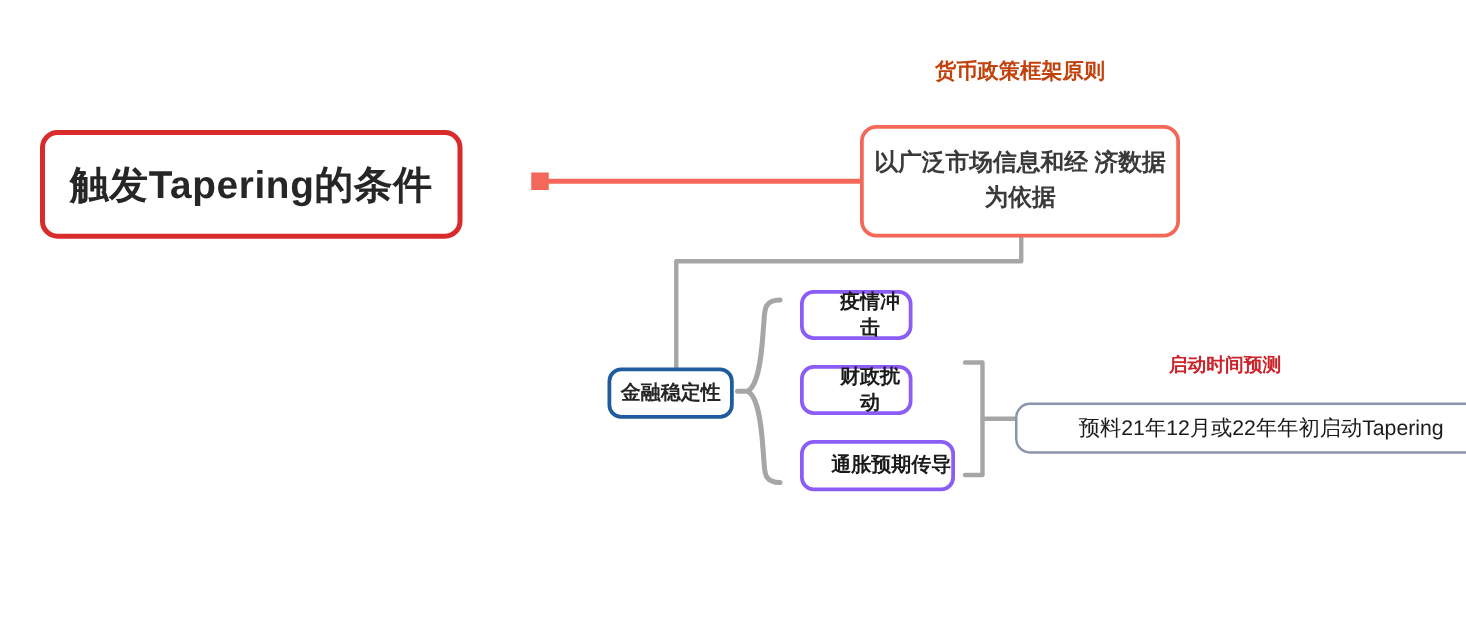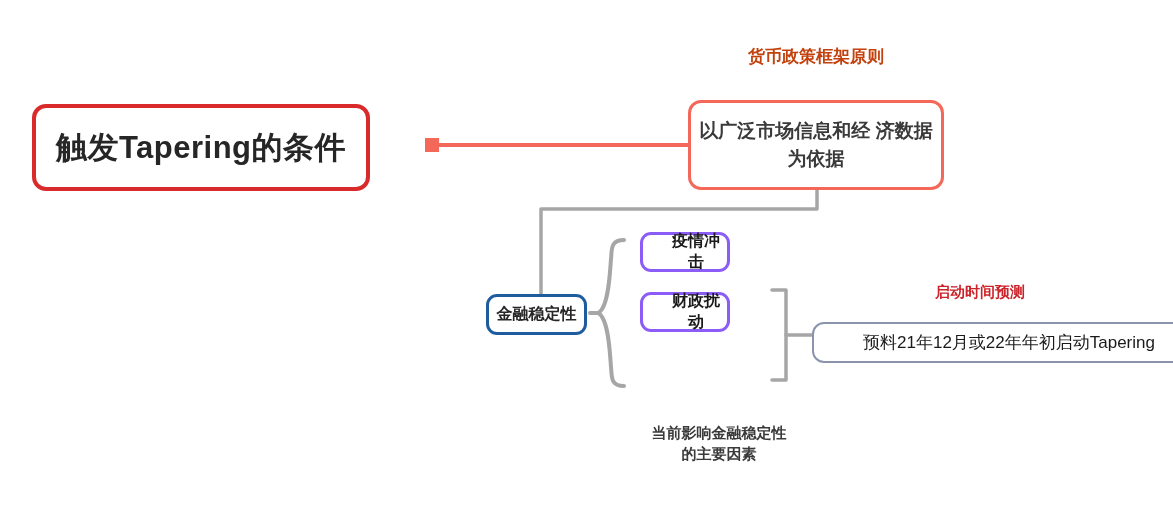--- a/index.html
+++ b/index.html
@@ -104,19 +104,18 @@
   <div class="node" id="root-node">触发Tapering的条件</div>
 
   <div class="lbl" id="principle-caption">货币政策框架原则</div>
   <div class="node" id="principle-node">以广泛市场信息和经
 济数据为依据</div>
 
   <div class="node" id="stability-node">金融稳定性</div>
 
   <div class="node factor" id="factor-0">疫情冲击</div>
   <div class="node factor" id="factor-1">财政扰动</div>
-  <div class="lbl" id="factors-caption">当前影响金融稳定性
-的主要因素</div>
+  <div class="node factor" id="factor-2">通胀预期传导</div>
 
   <div class="lbl" id="forecast-caption">启动时间预测</div>
   <div class="node" id="forecast-node">预料21年12月或22年年初启动Tapering</div>
 
 </div>
 
 </body></html>

